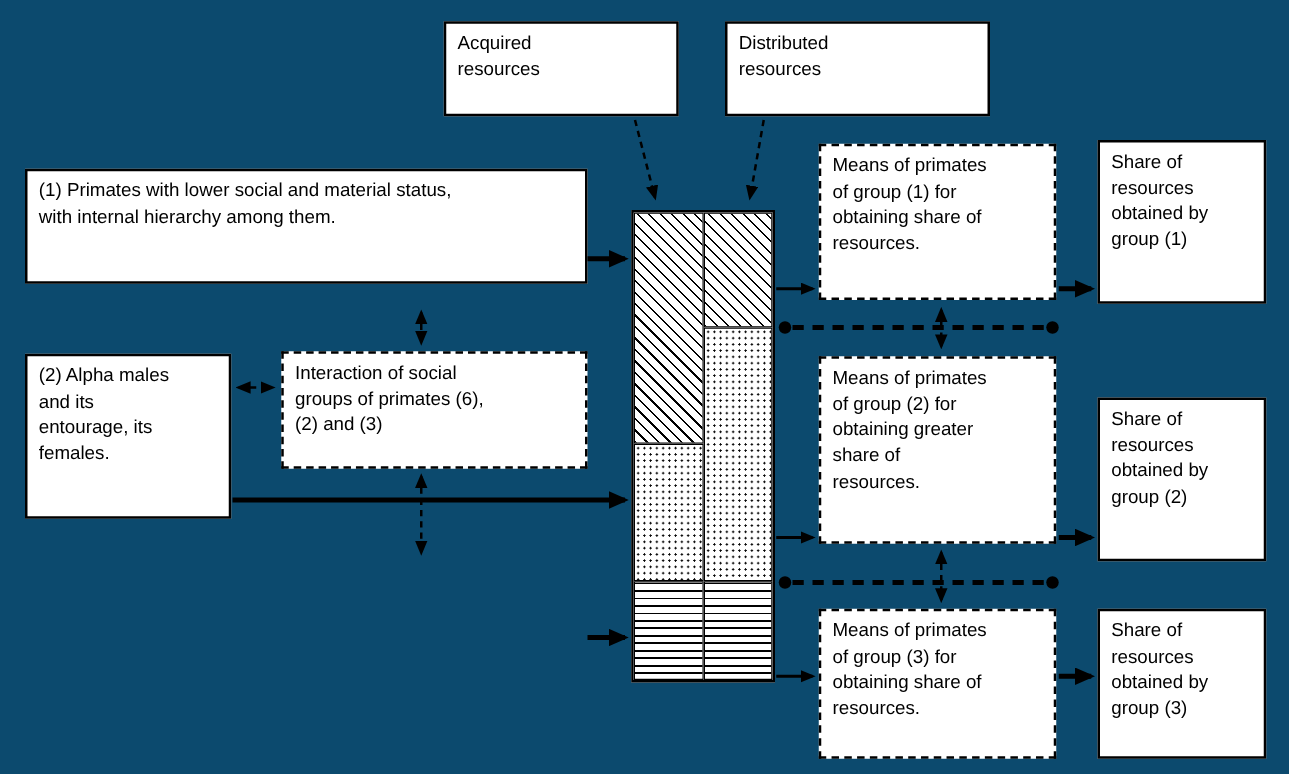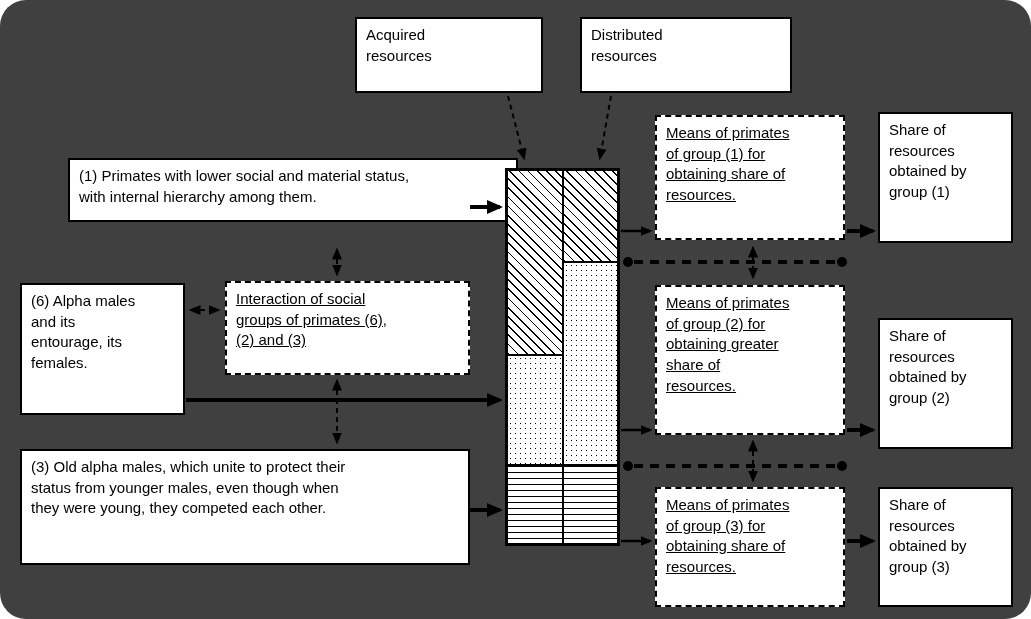--- a/index.html
+++ b/index.html
@@ -2,34 +2,33 @@
 <html><head>
 <meta charset="utf-8">
 <style>
   * { box-sizing: border-box; margin: 0; padding: 0; }
   html, body { background: #ffffff; }
   body { font-family: "Liberation Sans", sans-serif; color: #000; }
   .canvas {
     position: relative;
     width: 1031px;
     height: 619px;
-    background: #404040;
+    background: #0c4a6e;
     overflow: hidden;
     font-size: 15px;
     line-height: 1.38;
-    border-radius: 26px;
   }
   .box {
     position: absolute;
     border: 2px solid #000;
     background: #fff;
     padding: 6px 9px;
     white-space: pre-line;
   }
-  .box.dashed { border-style: dashed; border-width: 2px; text-decoration: underline; }
+  .box.dashed { border-style: dashed; border-width: 2px; }
   .stack {
     position: absolute;
     left: 505px; top: 168px;
     width: 115px; height: 378px;
     border: 2px solid #000;
     background: #fff;
   }
   .seg { position: absolute; border: 1px solid #000; background-color: #fff; }
   .seg.diag {
     background-image: repeating-linear-gradient(45deg, #000 0, #000 1.2px, transparent 1.2px, transparent 6.5px);
@@ -51,32 +50,29 @@
 </head>
 <body>
 
 <div class="canvas">
 
   <div class="box" style="left:355px; top:17px; width:188px; height:76px;">Acquired
 resources</div>
   <div class="box" style="left:580px; top:17px; width:212px; height:76px;">Distributed
 resources</div>
 
-  <div class="box" style="left:20px; top:158px; width:450px; height:64px;margin-left:48px;">(1) Primates with lower social and material status,
+  <div class="box" style="left:20px; top:135px; width:450px; height:92px;">(1) Primates with lower social and material status,
 with internal hierarchy among them.</div>
-  <div class="box" style="left:20px; top:283px; width:165px; height:132px;">(6) Alpha males
+  <div class="box" style="left:20px; top:283px; width:165px; height:132px;">(2) Alpha males
 and its
 entourage, its
 females.</div>
   <div class="box dashed" style="left:225px; top:281px; width:245px; height:94px;">Interaction of social
 groups of primates (6),
 (2) and (3)</div>
-  <div class="box" style="left:20px; top:449px; width:450px; height:116px;">(3) Old alpha males, which unite to protect their
-status from younger males, even though when
-they were young, they competed each other.</div>
 
   <div class="stack">
     <div class="seg diag" style="left:0;    top:0;     width:56px; height:185px;"></div>
     <div class="seg dots" style="left:0;    top:185px; width:56px; height:110px;"></div>
     <div class="seg hlines" style="left:0;    top:295px; width:56px; height:79px;"></div>
     <div class="seg diag" style="left:56px; top:0;     width:55px; height:92px;"></div>
     <div class="seg dots" style="left:56px; top:92px;  width:55px; height:203px;"></div>
     <div class="seg hlines" style="left:56px; top:295px; width:55px; height:79px;"></div>
   </div>
 

